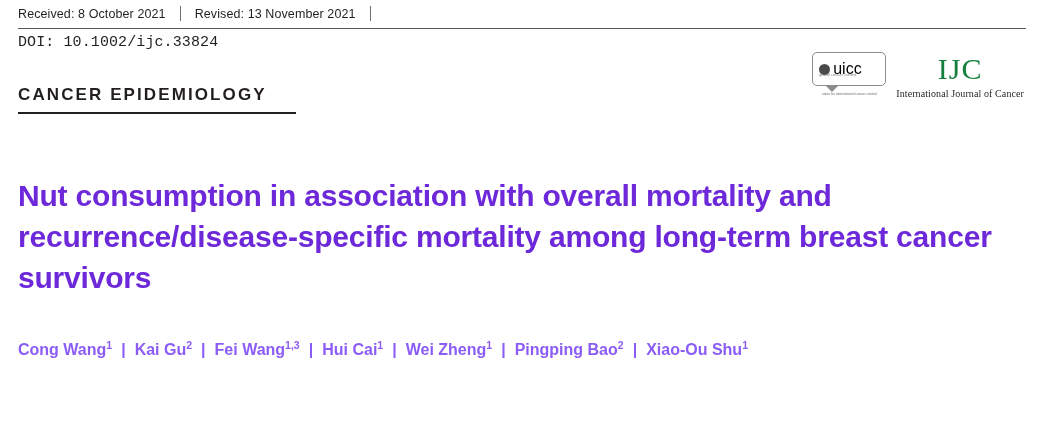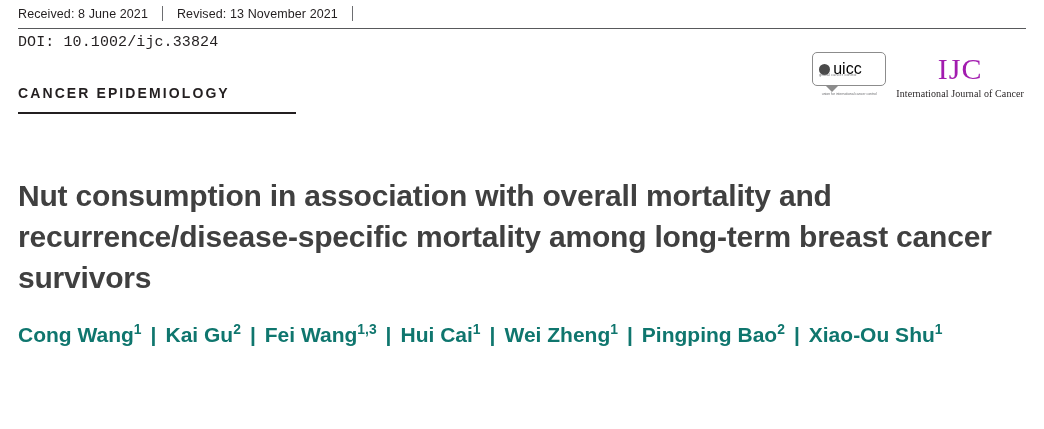--- a/index.html
+++ b/index.html
@@ -62,21 +62,21 @@
     color: #231f20;
     letter-spacing: 0.1px;
     font-family: Liberation Mono, monospace;
   }
 
   
   .section-label {
     position: absolute;
     left: 18px;
     top: 85px;
-    font-size: 14px;
+    font-size: 17px;
     font-weight: 700;
     letter-spacing: 2.1px;
     color: #231f20;
   }
   .section-underline {
     position: absolute;
     left: 18px;
     top: 112px;
     width: 278px;
     height: 2px;
@@ -154,74 +154,74 @@
   .ijc-logo {
     display: flex;
     flex-direction: column;
     align-items: center;
     padding-top: 2px;
   }
   .ijc-mark {
     font-family: "Liberation Serif", serif;
     font-size: 30px;
     letter-spacing: 1px;
-    color: #a21caf;
+    color: #15803d;
     line-height: 1;
   }
   .ijc-sub {
     font-family: "Liberation Serif", serif;
     font-size: 10px;
     color: #231f20;
     margin-top: 4px;
     letter-spacing: 0.1px;
   }
 
   
   .title {
     position: absolute;
     left: 18px;
     top: 155px;
     width: 1000px;
     font-size: 30px;
     font-weight: 700;
     line-height: 1.37;
     letter-spacing: -0.2px;
-    color: #404040;
+    color: #6d28d9;
   }
 
   
   .authors {
     position: absolute;
     left: 18px;
-    top: 317px;
+    top: 336px;
     width: 1000px;
-    font-size: 21px;
+    font-size: 16px;
     font-weight: 700;
     line-height: 1.72;
-    color: #0f766e;
+    color: #8b5cf6;
   }
   .authors .sep {
     display: inline-block;
     padding: 0 9px;
     font-weight: 700;
   }
   .authors sup {
     font-size: 0.66em;
     font-weight: 700;
     vertical-align: super;
     line-height: 0;
   }
 </style>
 </head>
 <body>
 
 <div class="page">
 
   <div class="history">
-    <span class="seg">Received: 8 June 2021</span>
+    <span class="seg">Received: 8 October 2021</span>
     <span class="sep"></span>
     <span class="seg">Revised: 13 November 2021</span>
     <span class="sep"></span>
   </div>
 
   <div class="rule"></div>
 
   <div class="doi">DOI: 10.1002/ijc.33824</div>
 
   <div class="section-label">CANCER EPIDEMIOLOGY</div>

